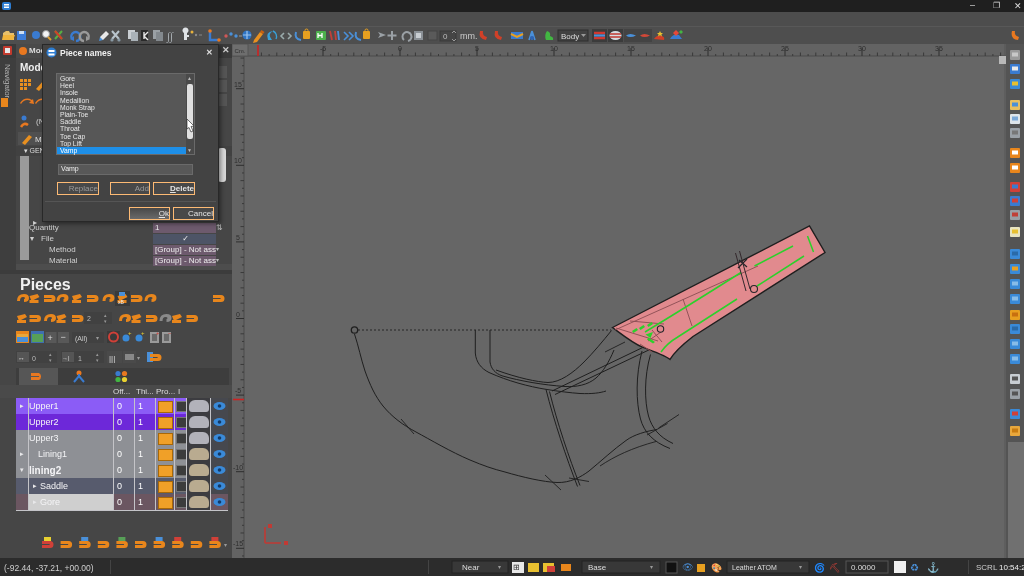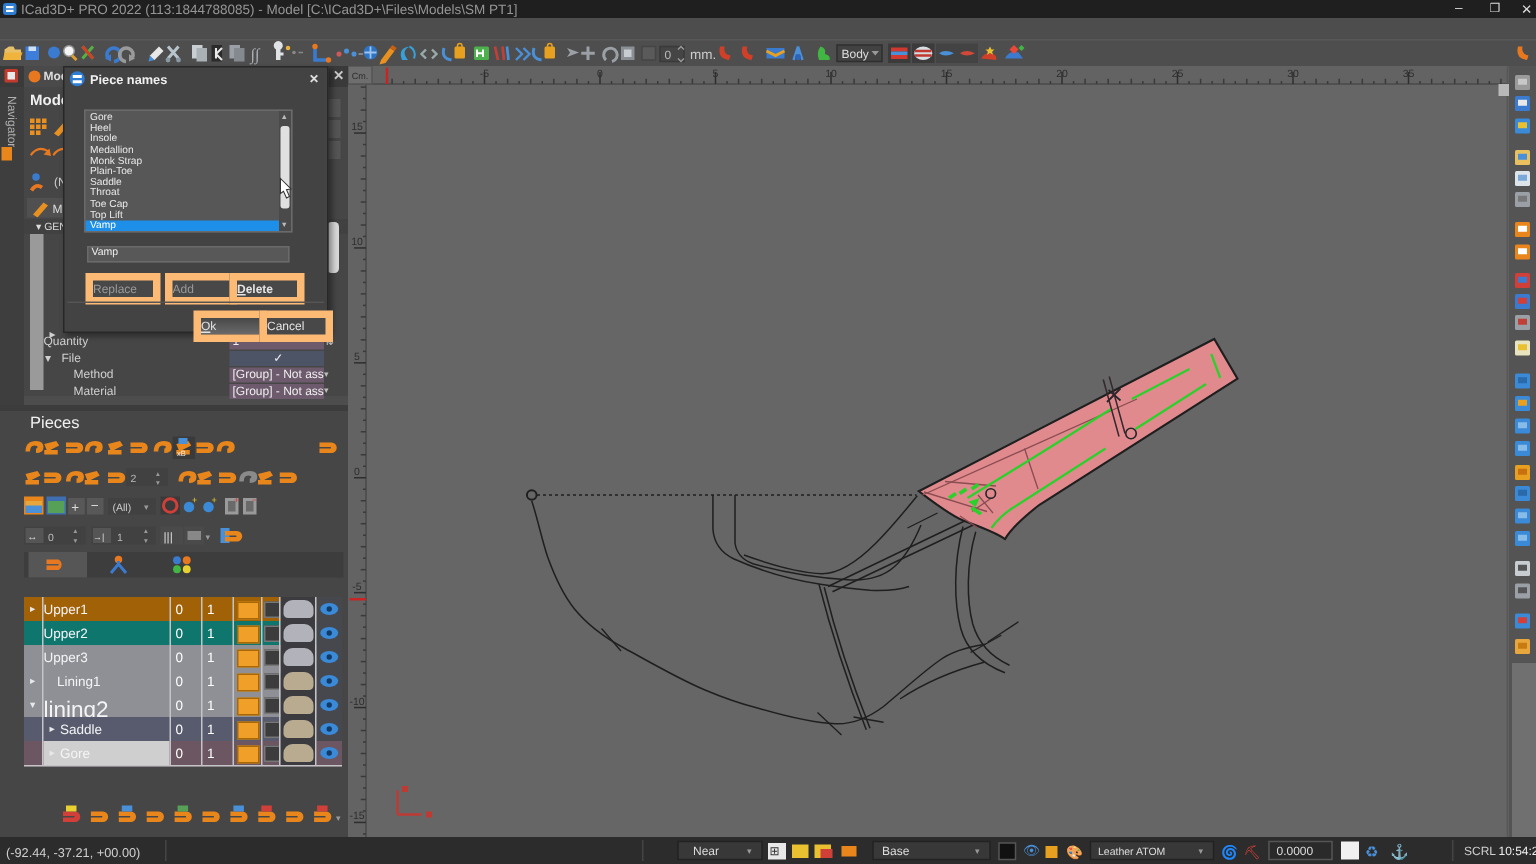--- a/index.html
+++ b/index.html
@@ -8,34 +8,33 @@
 .mitem{position:absolute;top:2px}
 #toolbar{left:0;top:26px;width:1024px;height:18px;background:#4e4e4e;border-top:1px solid #585858}
 #tabrow{left:0;top:44px;width:232px;height:14px;background:#3a3a3a}
 #navstrip{left:0;top:58px;width:16px;height:500px;background:#3e3e3e}
 #modelpanel{left:16px;top:58px;width:216px;height:206px;background:#464646}
 #piecespanel{left:0;top:270px;width:232px;height:288px;background:#464646}
 #canvas{left:232px;top:44px;width:774px;height:514px;background:#666}
 #righttb{left:1006px;top:44px;width:18px;height:514px;background:#545454}
 #statusbar{left:0;top:558px;width:1024px;height:18px;background:#2c2c2c;color:#cfcfcf;font-size:9px}
 #dialog{left:42px;top:44px;width:175px;height:176px;background:#434343;border:1px solid #282828;box-shadow:2px 2px 4px rgba(0,0,0,.4)}
-.dlgbtn{position:absolute;height:11px;background:#484848;border:5px solid #fdba74;color:#e4e4e4;font-size:8px;text-align:left;line-height:11px}
+.dlgbtn{position:absolute;height:11px;background:#484848;border:1px solid #fdba74;color:#e4e4e4;font-size:8px;text-align:right;line-height:11px}
 .prow{position:absolute;left:0;width:216px;height:11px;color:#d0d0d0;font-size:8px}
 .pval{position:absolute;left:137px;width:61px;height:10px;background:#6d5a6d;color:#eee;font-size:8px;padding-left:2px;overflow:hidden;white-space:nowrap}
 </style></head>
 <body>
 <div id="app">
 
 <div class="abs" id="titlebar">
   <svg class="abs" style="left:2px;top:1px" width="10" height="10">
         <rect x="0" y="1" width="9" height="8" rx="2" fill="#2d7dd2"></rect>
         <rect x="2" y="3" width="5" height="1.5" fill="#fff"></rect>
         <rect x="2" y="5.5" width="5" height="1.5" fill="#fff"></rect>
       </svg>
-  <span class="abs" style="left:14px;top:1px">ICad3D+ PRO 2022 (113:1844788085) - Model [C:\ICad3D+\Files\Models\SM PT1]</span>
   <span class="abs" style="left:970px;top:0px;color:#ddd">–</span>
   <span class="abs" style="left:993px;top:1px;color:#ddd;font-size:8px">❐</span>
   <span class="abs" style="left:1014px;top:1px;color:#ddd">✕</span>
 </div>
 
 
 <div class="abs" id="toolbar">
 <svg width="1024" height="18" viewBox="0 0 1024 18">
   <g>
     <path d="M3 6 l3 -2 h3 l1 2 h4 v7 h-11z" fill="#e8c06a"></path>
@@ -211,21 +210,21 @@
       </div>
 
   <div class="abs" style="left:198px;top:8px;width:13px;height:12px;background:#555"></div>
   <div class="abs" style="left:198px;top:22px;width:13px;height:12px;background:#555"></div>
   <div class="abs" style="left:198px;top:36px;width:13px;height:12px;background:#555"></div>
   <div class="abs" style="left:202px;top:90px;width:8px;height:34px;background:#d8d8d8;border-radius:3px"></div>
 </div>
 
 <div class="abs" id="piecespanel">
   <div class="abs" style="left:0;top:0;width:232px;height:4px;background:#3c3c3c"></div>
-  <span class="abs" style="left:20px;top:6px;color:#f0f0f0;font-size:11px;font-weight:normal">Pieces</span>
+  <span class="abs" style="left:20px;top:6px;color:#f0f0f0;font-size:16px;font-weight:bold">Pieces</span>
   <svg class="abs" style="left:0px;top:20px" width="232px" height="80" id="piecetools">
         <rect x="115" y="1" width="15" height="15" fill="#3a3a3a"></rect>
         <path d="M17 11 q0 -7 7 -7 q5 0 5 4 q0 4 -5 4 l0 -3 q1 0 1 -1 q0 -1 -2 -1 q-3 0 -3 4 z" fill="#e8861c"></path>
         <path d="M29.5 6 l8 -2 2 3 -8 4 z M29.5 10 l9 0 0 3 -9 0 z" fill="#e8861c"></path>
         <path d="M44 5 h8 a3.5 3.5 0 0 1 0 7 h-8 v-3 h7.5 a1 1 0 0 0 0 -1 h-7.5 z" fill="#e8861c"></path>
         <path d="M56.5 11 q0 -7 7 -7 q5 0 5 4 q0 4 -5 4 l0 -3 q1 0 1 -1 q0 -1 -2 -1 q-3 0 -3 4 z" fill="#e8861c"></path>
         <path d="M72 6 l8 -2 2 3 -8 4 z M72 10 l9 0 0 3 -9 0 z" fill="#e8861c"></path>
         <path d="M87 5 h8 a3.5 3.5 0 0 1 0 7 h-8 v-3 h7.5 a1 1 0 0 0 0 -1 h-7.5 z" fill="#e8861c"></path>
         <path d="M102.5 11 q0 -7 7 -7 q5 0 5 4 q0 4 -5 4 l0 -3 q1 0 1 -1 q0 -1 -2 -1 q-3 0 -3 4 z" fill="#e8861c"></path>
         <path d="M117.5 6 l8 -2 2 3 -8 4 z M117.5 10 l9 0 0 3 -9 0 z" fill="#e8861c"></path>
@@ -303,22 +302,28 @@
         <circle cx="9" cy="3" r="2.5" fill="#e87820"></circle>
         <path d="M4 12 l5 -6 5 6 m-5 -6 v-2" stroke="#3a7bd0" stroke-width="2" fill="none"></path>
       </svg>
   <svg class="abs" style="left:112px;top:100px" width="18" height="13">
         <circle cx="6" cy="3.5" r="2.6" fill="#3a7bd0"></circle>
         <circle cx="12.5" cy="3.5" r="2.6" fill="#e87820"></circle>
         <circle cx="6" cy="9.5" r="2.6" fill="#42b642"></circle>
         <circle cx="12.5" cy="9.5" r="2.6" fill="#e8d030"></circle>
       </svg>
 
+  <div class="abs" style="left:0;top:115px;width:232px;height:13px;background:#4a4a4a;color:#ddd;font-size:8px">
+    <span class="abs" style="left:113px;top:2px">Off...</span>
+        <span class="abs" style="left:136px;top:2px">Thi...</span>
+        <span class="abs" style="left:156px;top:2px">Pro...</span>
+        <span class="abs" style="left:178px;top:2px">I</span>
+  </div>
   <div class="abs" id="ptable" style="left:0;top:128px;width:228px;height:112px">
-        <div style="position:absolute;left:16px;top:0px;width:212px;height:16px;background:#a16207;border-bottom:1px solid #c4c4c8">
+        <div style="position:absolute;left:16px;top:0px;width:212px;height:16px;background:#8b5cf6;border-bottom:1px solid #c4c4c8">
           <span style="position:absolute;left:4px;top:4px;color:#e8e8ea;font-size:7px">▸</span>
           <span style="position:absolute;left:13px;top:3px;color:#f4f4f6;font-size:9px;">Upper1</span>
           <span style="position:absolute;left:101px;top:3px;color:#fff;font-size:9px">0</span>
           <span style="position:absolute;left:122px;top:3px;color:#fff;font-size:9px">1</span>
           <div style="position:absolute;left:142px;top:3px;width:13px;height:10px;background:#f0a028;border:1px solid #a86808"></div>
           <div style="position:absolute;left:160px;top:3px;width:9px;height:9px;background:#3c3c3c;border:1px solid #777"></div>
           <div style="position:absolute;left:171px;top:0px;width:24px;height:16px;background:#3c3c40">
             <div style="position:absolute;left:2px;top:2px;width:20px;height:12px;border-radius:6px 6px 3px 3px;background:#b2b2ba"></div>
           </div>
           <div style="position:absolute;left:195px;top:0px;width:17px;height:16px;background:#46484e"><svg width="17" height="16">
@@ -326,21 +331,21 @@
               <circle cx="8.5" cy="8" r="1.8" fill="#143a66"></circle>
             </svg></div>
           <div style="position:absolute;left:12px;top:0;width:1px;height:16px;background:#c4c4c8"></div>
           <div style="position:absolute;left:97px;top:0;width:1px;height:16px;background:#c4c4c8"></div>
           <div style="position:absolute;left:118px;top:0;width:1px;height:16px;background:#c4c4c8"></div>
           <div style="position:absolute;left:139px;top:0;width:1px;height:16px;background:#c4c4c8"></div>
           <div style="position:absolute;left:158px;top:0;width:1px;height:16px;background:#c4c4c8"></div>
           <div style="position:absolute;left:170px;top:0;width:1px;height:16px;background:#c4c4c8"></div>
           <div style="position:absolute;left:194px;top:0;width:1px;height:16px;background:#c4c4c8"></div>
         </div>
-        <div style="position:absolute;left:16px;top:16px;width:212px;height:16px;background:#0f766e;border-bottom:1px solid #0f172a">
+        <div style="position:absolute;left:16px;top:16px;width:212px;height:16px;background:#6d28d9;border-bottom:1px solid #0f172a">
           <span style="position:absolute;left:4px;top:4px;color:#e8e8ea;font-size:7px"></span>
           <span style="position:absolute;left:13px;top:3px;color:#f4f4f6;font-size:9px;">Upper2</span>
           <span style="position:absolute;left:101px;top:3px;color:#fff;font-size:9px">0</span>
           <span style="position:absolute;left:122px;top:3px;color:#fff;font-size:9px">1</span>
           <div style="position:absolute;left:142px;top:3px;width:13px;height:10px;background:#f0a028;border:1px solid #a86808"></div>
           <div style="position:absolute;left:160px;top:3px;width:9px;height:9px;background:#3c3c3c;border:1px solid #777"></div>
           <div style="position:absolute;left:171px;top:0px;width:24px;height:16px;background:#3c3c40">
             <div style="position:absolute;left:2px;top:2px;width:20px;height:12px;border-radius:6px 6px 3px 3px;background:#b2b2ba"></div>
           </div>
           <div style="position:absolute;left:195px;top:0px;width:17px;height:16px;background:#46484e"><svg width="17" height="16">
@@ -394,21 +399,21 @@
           <div style="position:absolute;left:12px;top:0;width:1px;height:16px;background:#c4c4c8"></div>
           <div style="position:absolute;left:97px;top:0;width:1px;height:16px;background:#c4c4c8"></div>
           <div style="position:absolute;left:118px;top:0;width:1px;height:16px;background:#c4c4c8"></div>
           <div style="position:absolute;left:139px;top:0;width:1px;height:16px;background:#c4c4c8"></div>
           <div style="position:absolute;left:158px;top:0;width:1px;height:16px;background:#c4c4c8"></div>
           <div style="position:absolute;left:170px;top:0;width:1px;height:16px;background:#c4c4c8"></div>
           <div style="position:absolute;left:194px;top:0;width:1px;height:16px;background:#c4c4c8"></div>
         </div>
         <div style="position:absolute;left:16px;top:64px;width:212px;height:16px;background:#8e9095;border-bottom:1px solid #c4c4c8">
           <span style="position:absolute;left:4px;top:4px;color:#e8e8ea;font-size:7px">▾</span>
-          <span style="position:absolute;left:13px;top:3px;color:#f4f4f6;font-size:15px;font-weight:normal;">lining2</span>
+          <span style="position:absolute;left:13px;top:3px;color:#f4f4f6;font-size:10px;font-weight:bold;">lining2</span>
           <span style="position:absolute;left:101px;top:3px;color:#fff;font-size:9px">0</span>
           <span style="position:absolute;left:122px;top:3px;color:#fff;font-size:9px">1</span>
           <div style="position:absolute;left:142px;top:3px;width:13px;height:10px;background:#f0a028;border:1px solid #a86808"></div>
           <div style="position:absolute;left:160px;top:3px;width:9px;height:9px;background:#3c3c3c;border:1px solid #777"></div>
           <div style="position:absolute;left:171px;top:0px;width:24px;height:16px;background:#3c3c40">
             <div style="position:absolute;left:2px;top:2px;width:20px;height:12px;border-radius:6px 6px 3px 3px;background:#b9ab90"></div>
           </div>
           <div style="position:absolute;left:195px;top:0px;width:17px;height:16px;background:#46484e"><svg width="17" height="16">
               <ellipse cx="8.5" cy="8" rx="6" ry="4" fill="#3a8ad8"></ellipse>
               <circle cx="8.5" cy="8" r="1.8" fill="#143a66"></circle>

